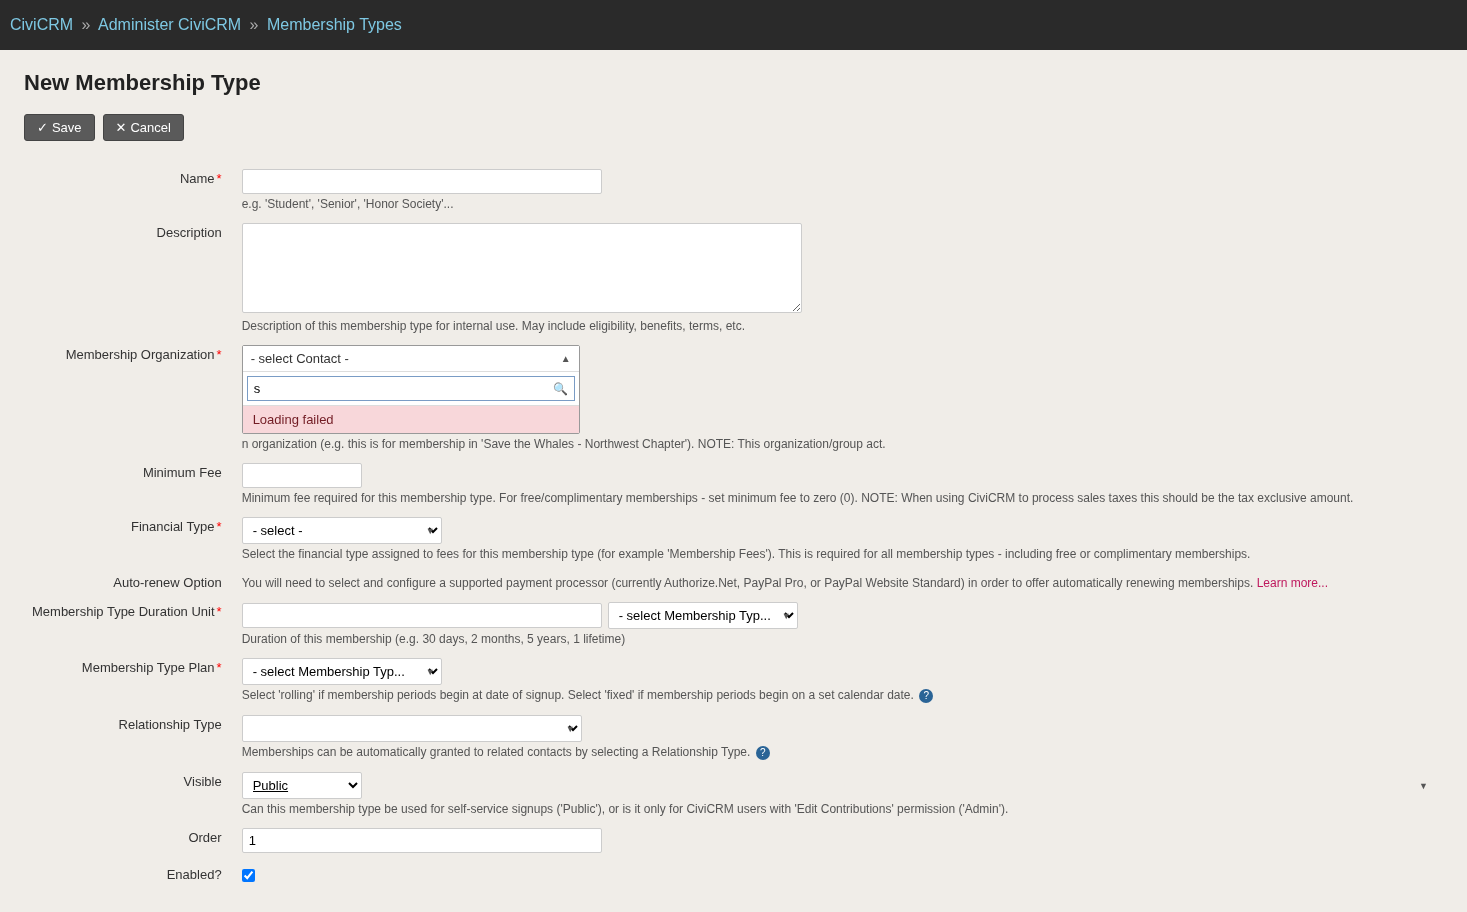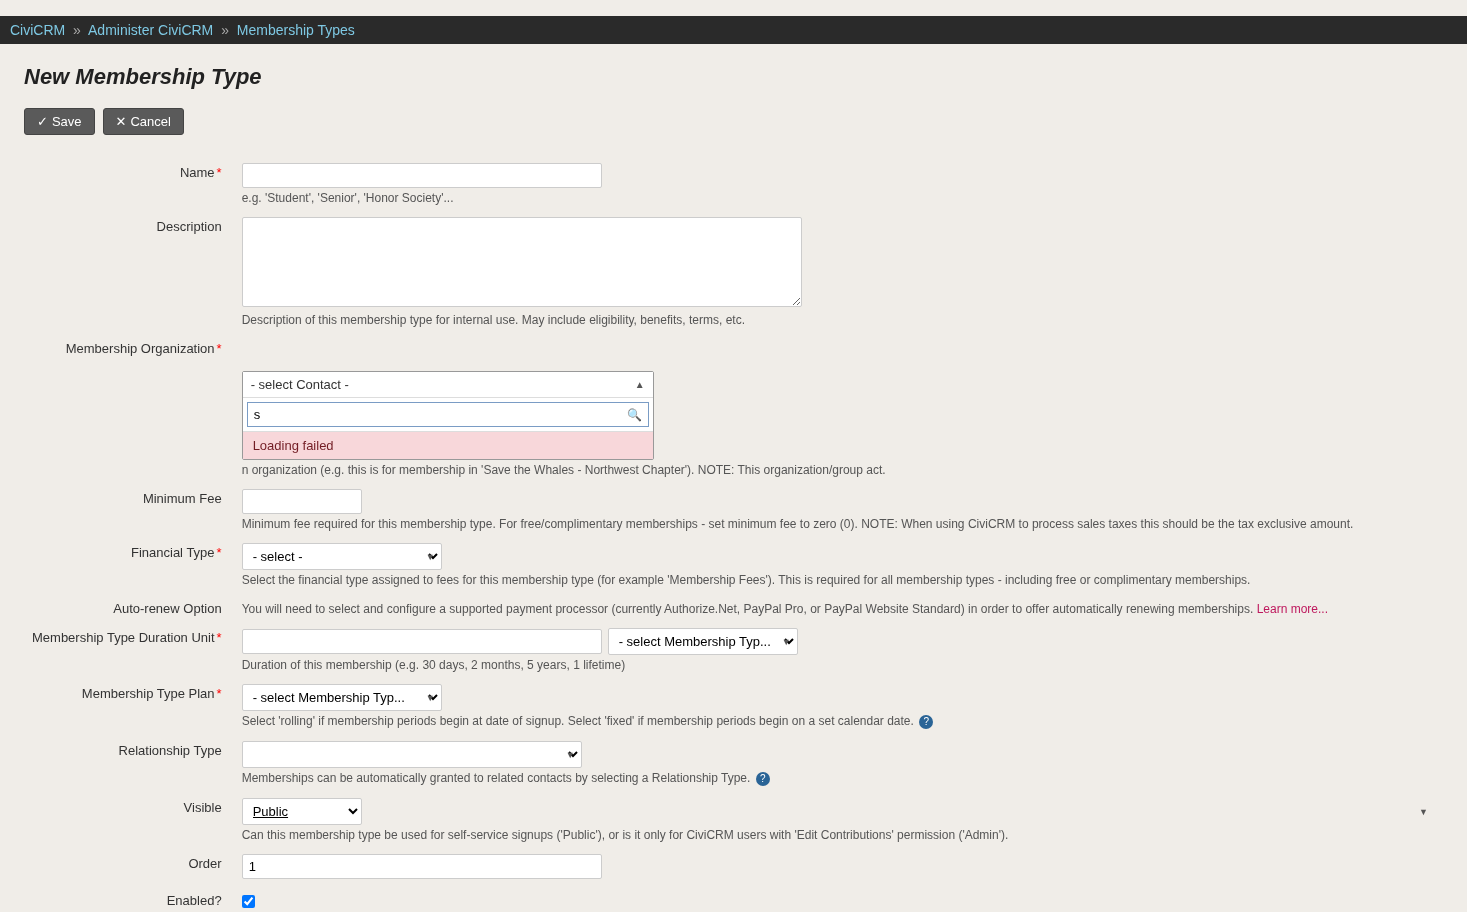--- a/index.html
+++ b/index.html
@@ -4,23 +4,22 @@
   <style>
     * { box-sizing: border-box; margin: 0; padding: 0; }
     body {
       font-family: Arial, sans-serif;
       font-size: 13px;
       background: #f0ede8;
       color: #333;
     }
     .top-bar {
       background: #2a2a2a;
-      padding: 6px 10px;
-      font-size: 14px;
-      margin-top: 16px;
+      padding: 16px 10px;
+      font-size: 16px;
     }
     .breadcrumb {
       color: #7ec8e3;
     }
     .breadcrumb a {
       color: #7ec8e3;
       text-decoration: none;
     }
     .breadcrumb .sep {
       color: #aaa;
@@ -30,21 +29,20 @@
       color: #7ec8e3;
     }
     .page-content {
       padding: 20px 24px;
     }
     h1.page-title {
       font-size: 22px;
       font-weight: bold;
       color: #222;
       margin-bottom: 18px;
-      font-style: italic;
     }
     .toolbar {
       display: flex;
       gap: 8px;
       margin-bottom: 22px;
     }
     .btn {
       padding: 5px 12px;
       font-size: 13px;
       border: 1px solid #999;
@@ -106,24 +104,23 @@
       color: #555;
       margin-top: 3px;
     }
     .select-contact-wrapper {
       position: relative;
       width: 370px;
     }
     .select-contact-dropdown {
       border: 1px solid #999;
       background: #fff;
-      width: 412px;
+      width: 338px;
       font-size: 13px;
       border-radius: 2px;
-      margin-top: 32px;
     }
     .select-contact-header {
       display: flex;
       justify-content: space-between;
       align-items: center;
       padding: 5px 8px;
       cursor: pointer;
       background: #fff;
       border-bottom: 1px solid #ddd;
     }

